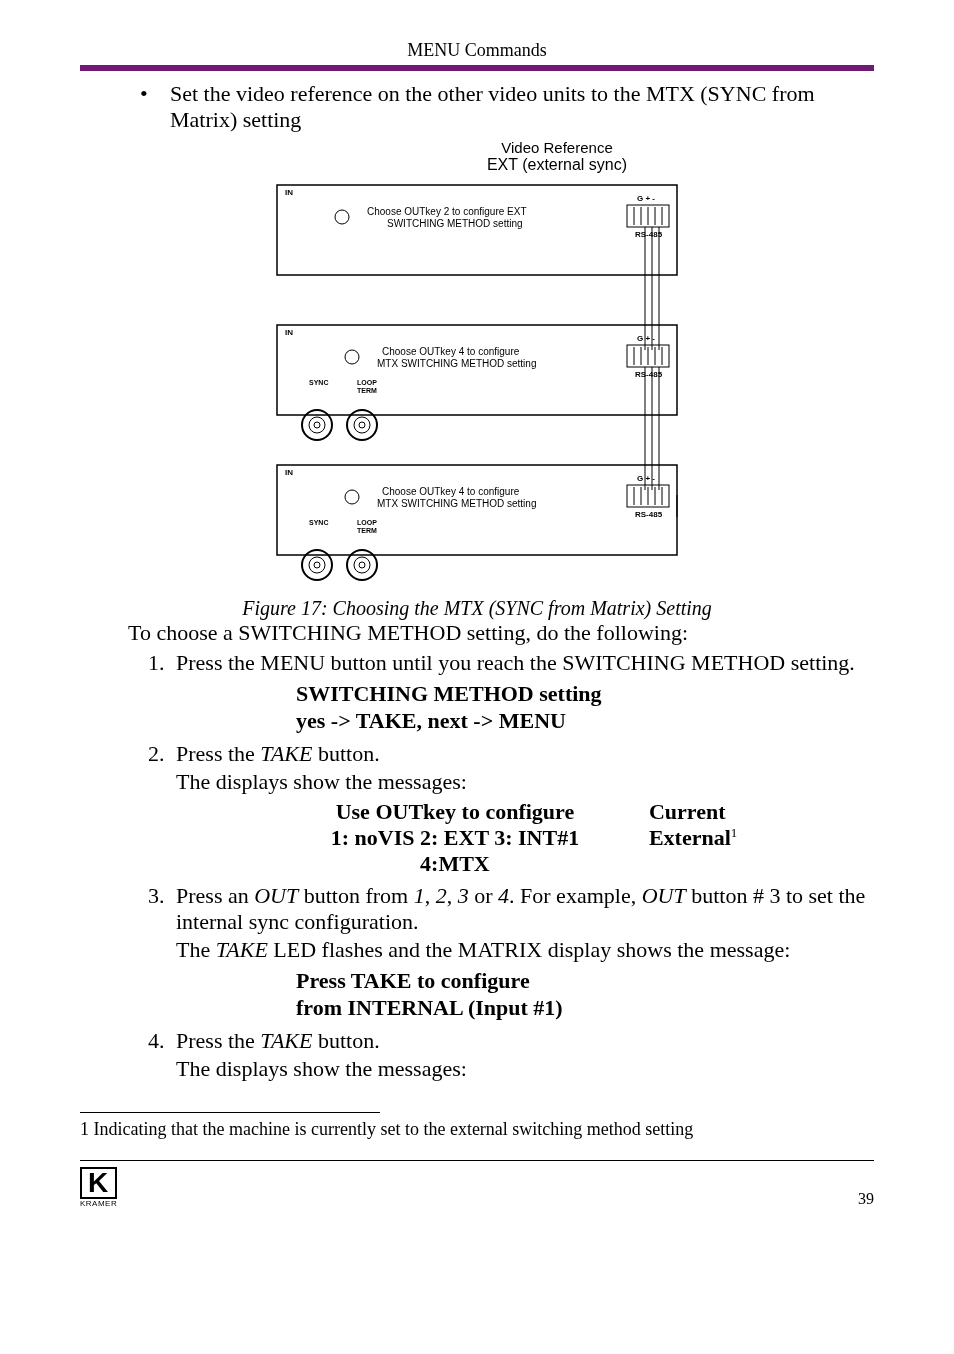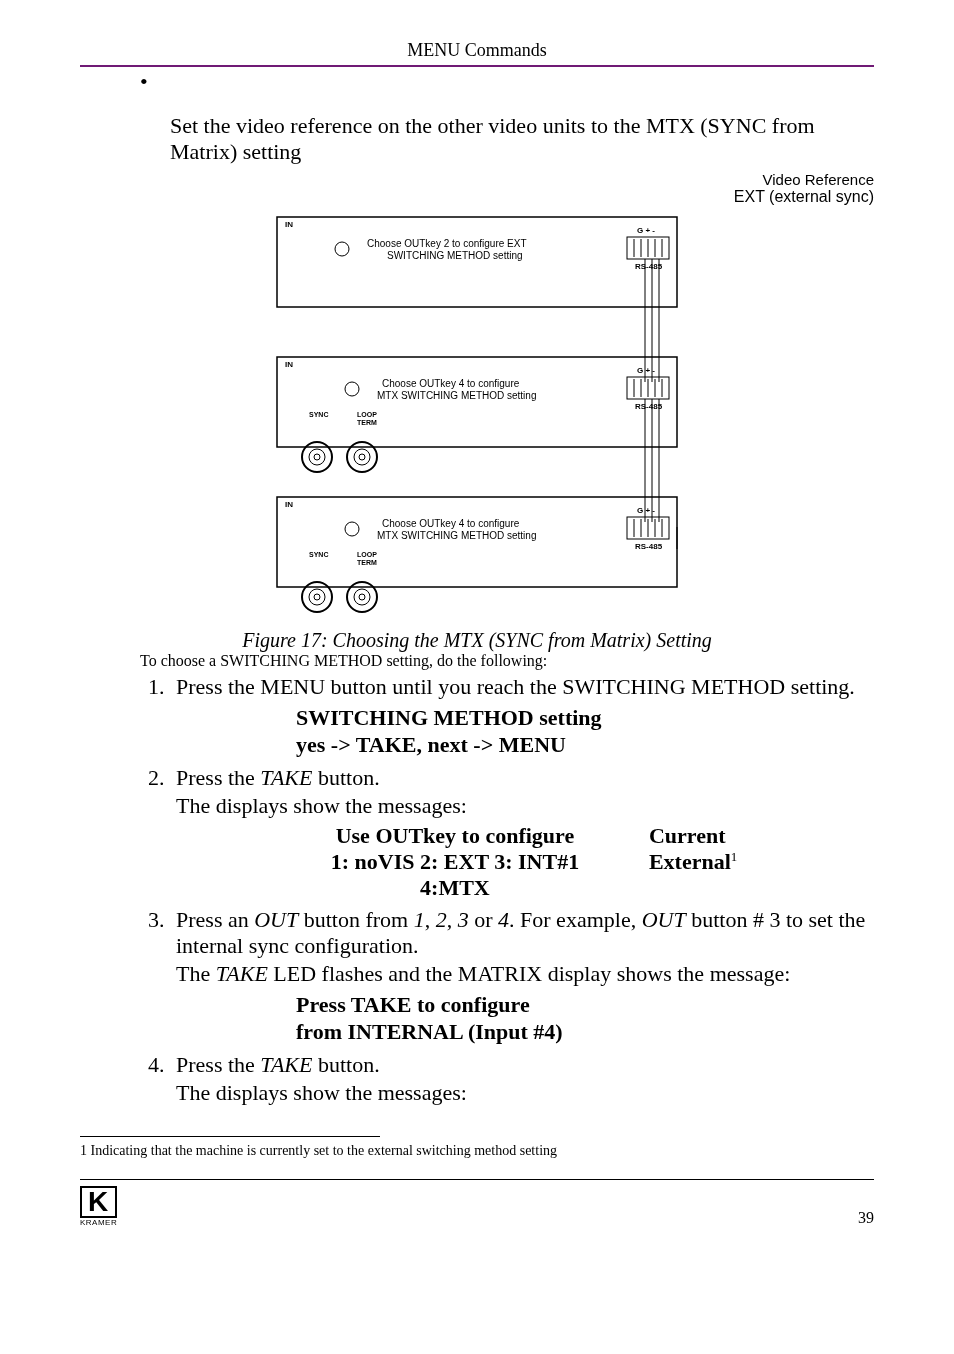--- a/index.html
+++ b/index.html
@@ -13,46 +13,45 @@
     position: relative;
     box-sizing: border-box;
   }
   .page {
     padding: 40px 80px 20px 80px;
     box-sizing: border-box;
   }
   .header-line {
     text-align: center;
     font-size: 18px;
-    border-bottom: 2px solid #701a75;
+    border-bottom: 6px solid #701a75;
     padding-bottom: 4px;
-    margin-bottom: 2px;
+    margin-bottom: 10px;
   }
   .bullet-row {
     display: flex;
     margin-left: 60px;
     margin-bottom: 6px;
     font-size: 22px;
   }
   .bullet-dot {
     width: 30px;
     flex-shrink: 0;
   }
   .bullet-text {
     flex: 1;
-    margin-top: 44px;
   }
   .diagram-wrap {
     text-align: center;
     margin-top: 6px;
   }
   .vr-title {
     font-family: Arial, Helvetica, sans-serif;
     font-size: 15px;
-    text-align: right;
+    text-align: center;
     margin-left: 160px;
     line-height: 1.15;
   }
   .vr-sub {
     font-size: 16px;
   }
   svg.diagram {
     display: block;
     margin: 0 auto;
   }
@@ -63,22 +62,22 @@
     margin-top: 2px;
   }
   .sec-heading {
     font-family: Arial, Helvetica, sans-serif;
     font-weight: bold;
     font-size: 19px;
     margin-top: 18px;
     margin-bottom: 8px;
   }
   .body-text {
-    font-size: 16px;
-    margin-left: 60px;
+    font-size: 22px;
+    margin-left: 48px;
     margin-bottom: 4px;
   }
   ol.steps {
     margin: 0 0 0 60px;
     padding: 0;
     font-size: 22px;
   }
   ol.steps > li {
     margin-left: 30px;
     padding-left: 6px;
@@ -119,21 +118,21 @@
     font-weight: normal;
   }
   .italic { font-style: italic; }
   .hr-short {
     width: 300px;
     border: none;
     border-top: 1px solid #000;
     margin: 30px 0 6px 0;
   }
   .footnote {
-    font-size: 14px;
+    font-size: 18px;
     margin-bottom: 20px;
   }
   .footer {
     display: flex;
     justify-content: space-between;
     align-items: flex-end;
     border-top: 1px solid #000;
     padding-top: 6px;
   }
   .logo-k {
@@ -295,21 +294,21 @@
       </div>
     </li>
 
     <li>
       <span>Press an </span><span class="italic">OUT</span><span> button from </span><span class="italic">1</span><span>, </span><span class="italic">2</span><span>, </span><span class="italic">3</span><span> or </span><span class="italic">4</span><span>. For example, </span><span class="italic">OUT</span><span> button # 3 to set the internal sync configuration.</span>
       <div class="step-sub">
         <span>The </span><span class="italic">TAKE</span><span> LED flashes and the MATRIX display shows the message:</span>
       </div>
       <div class="center-block">
         <div>Press TAKE to configure</div>
-        <div>from INTERNAL (Input #4)</div>
+        <div>from INTERNAL (Input #1)</div>
       </div>
     </li>
 
     <li>
       <span>Press the </span><span class="italic">TAKE</span><span> button.</span>
       <div class="step-sub">The displays show the messages:</div>
     </li>
   </ol>
 
   <hr class="hr-short">

